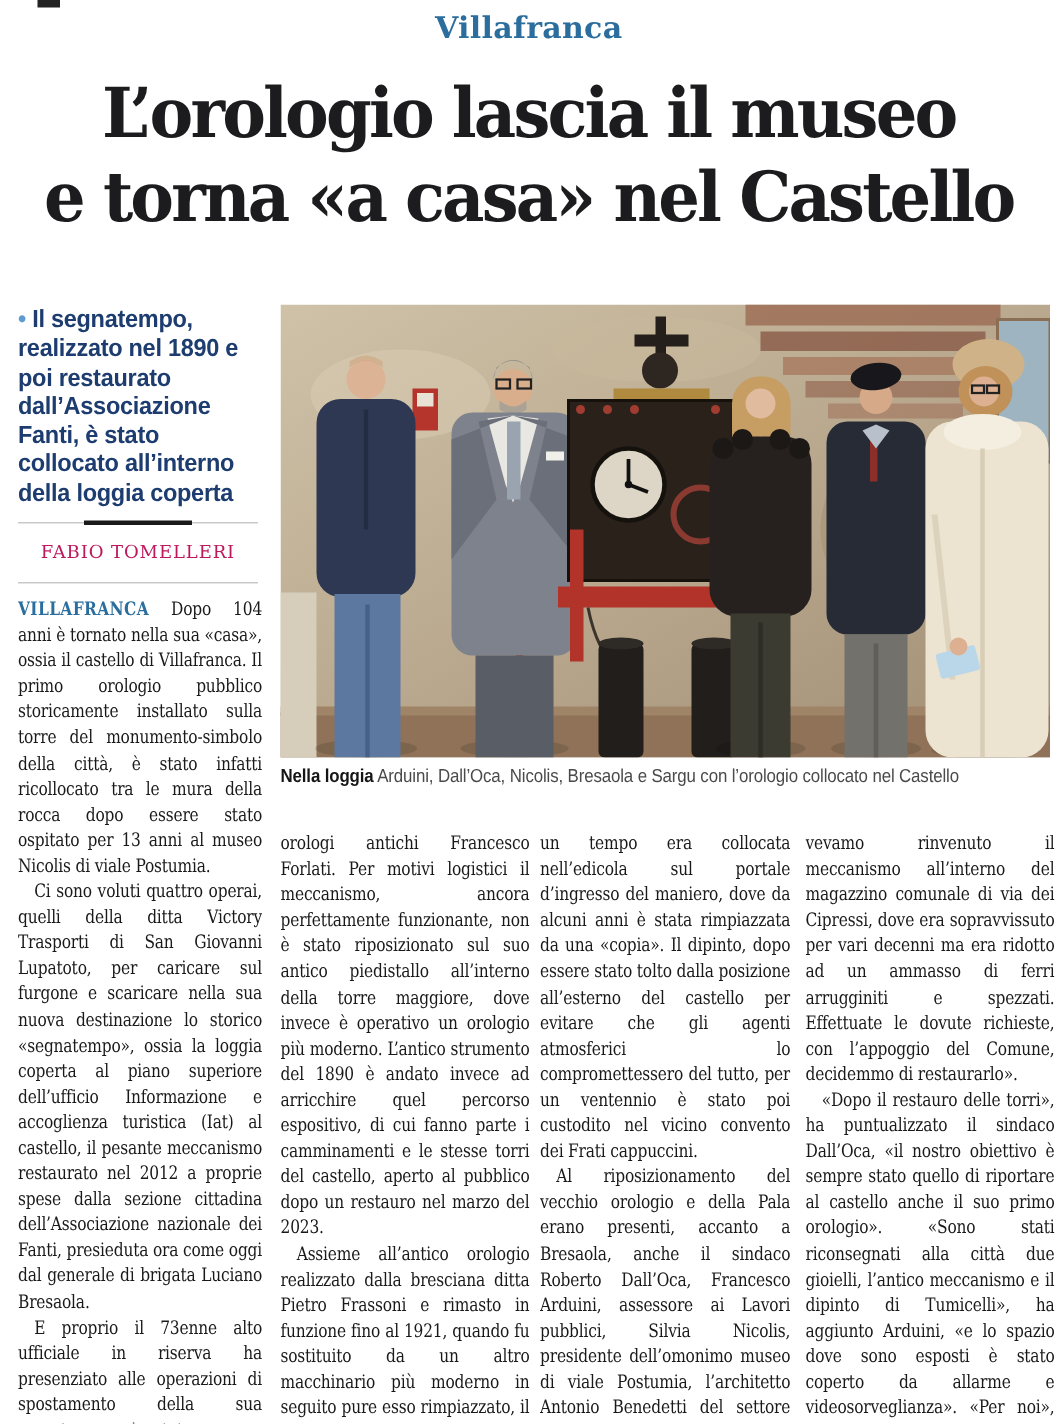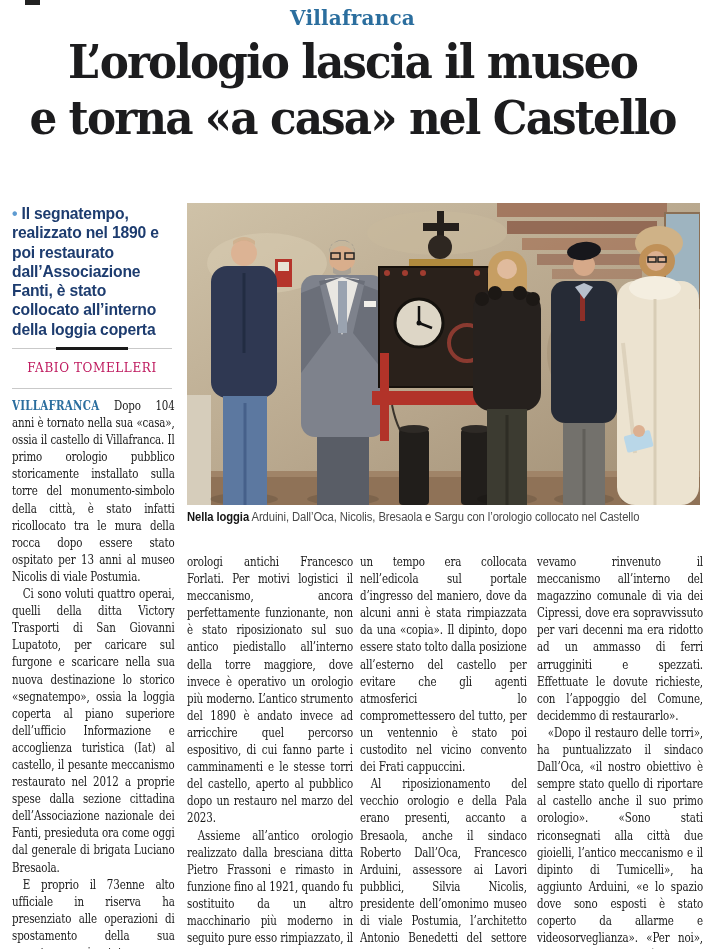--- a/index.html
+++ b/index.html
@@ -1,21 +1,21 @@
 <!DOCTYPE html>
 <html lang="it"><head>
 <meta charset="utf-8">
 <style>
   html,body{margin:0;padding:0;background:#ffffff;}
   .page{position:relative;width:705px;height:950px;background:#ffffff;overflow:hidden;
         font-family:"DejaVu Serif",serif;color:#191919;}
   .topmark{position:absolute;left:25px;top:0;width:15px;height:5px;background:#222;}
   .kicker{position:absolute;top:6px;left:0;width:705px;text-align:center;
           color:#2b6e9e;font-size:20px;font-weight:bold;letter-spacing:.2px;}
-  .headline{position:absolute;top:34px;left:0;width:705px;text-align:center;
+  .headline{position:absolute;top:47px;left:0;width:705px;text-align:center;
             color:#1c1c1e;font-weight:bold;}
   .headline .line{display:block;font-size:46px;line-height:56px;letter-spacing:-2px;
             white-space:nowrap;transform:scaleX(.95);}
   .standfirst{position:absolute;left:12px;top:204px;width:172px;
             font-family:"Liberation Sans",sans-serif;font-weight:bold;
             font-size:16.5px;line-height:19.3px;color:#1d3c6f;letter-spacing:-.2px;
             transform:scaleX(.95);transform-origin:left top;}
   .standfirst .bullet{color:#5e9bd1;}
   .rule-gray{position:absolute;left:12px;width:160px;height:1px;background:#c9c9c9;}
   .rule-black{position:absolute;left:56px;top:347px;width:72px;height:3px;background:#1a1a1a;}

